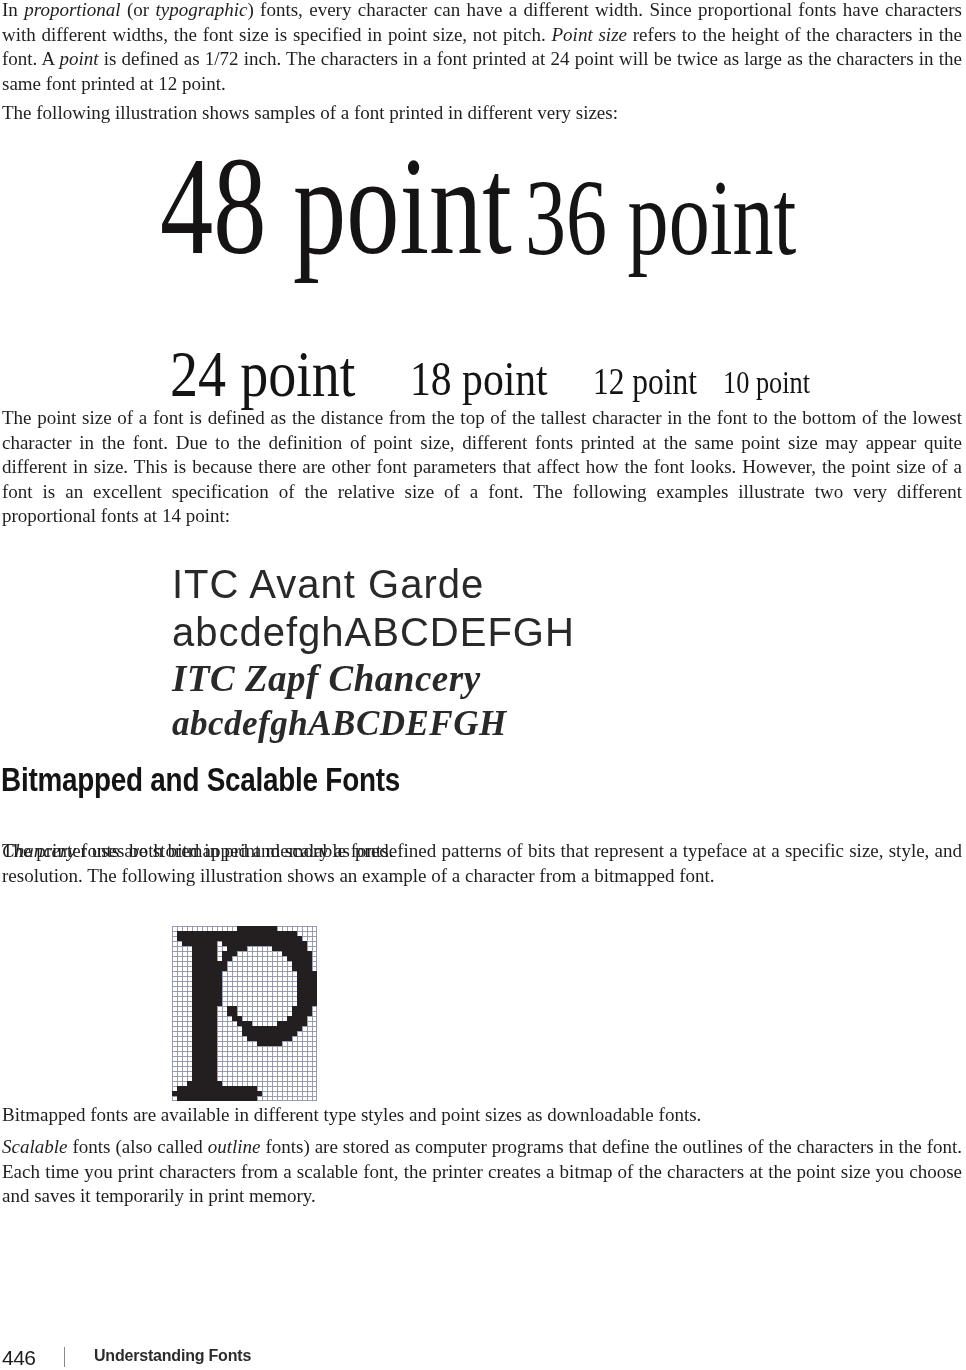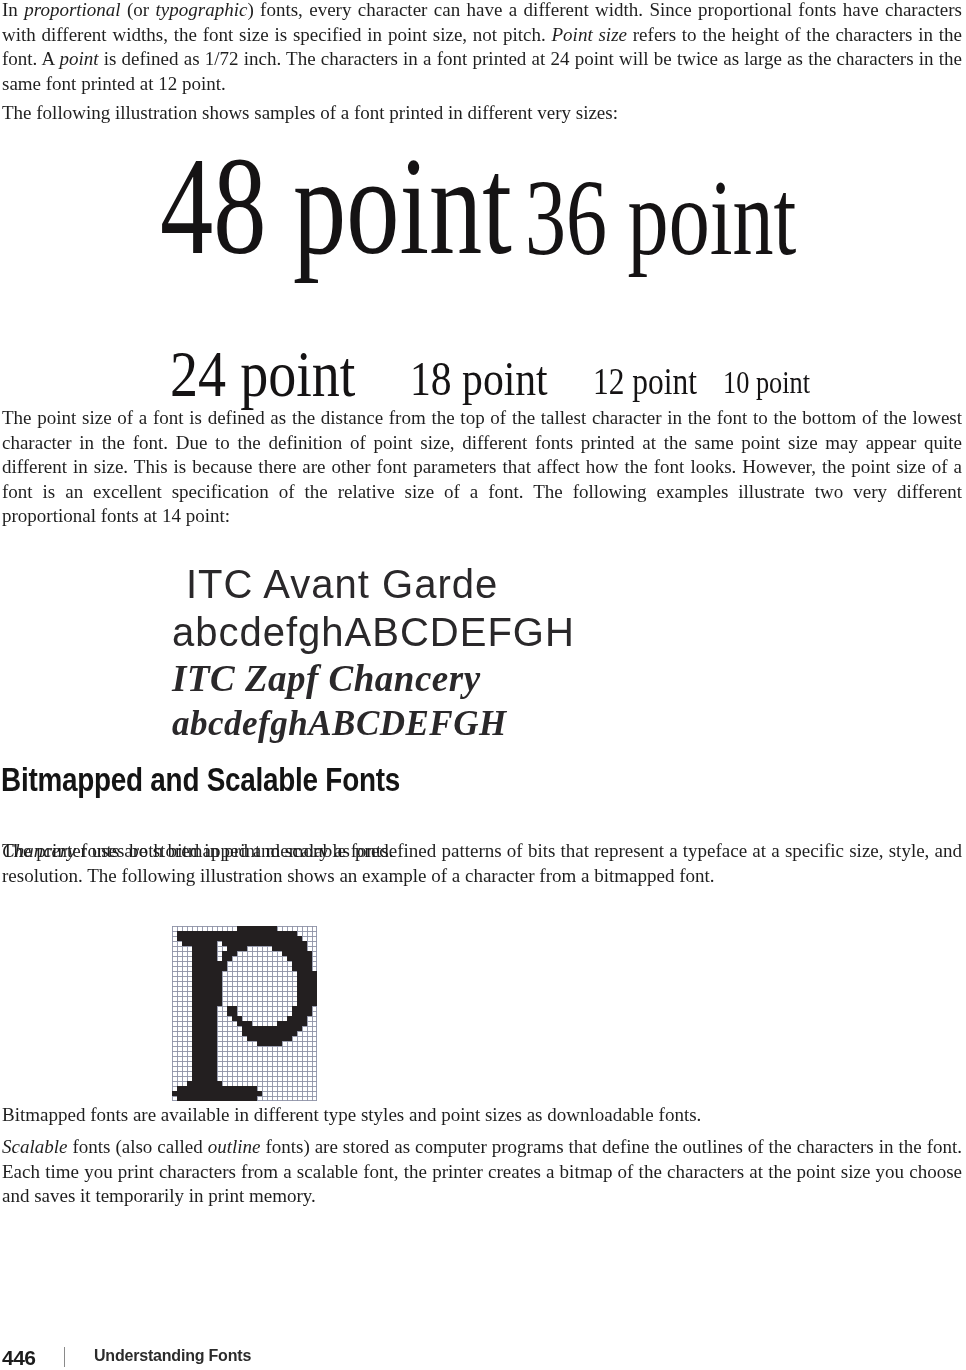--- a/index.html
+++ b/index.html
@@ -23,38 +23,38 @@
   }
   .s48{left:160px;top:136px;font-size:140px;transform:scaleX(0.76);}
   .s36{left:525px;top:164px;font-size:108px;transform:scaleX(0.76);}
   .s24{left:170px;top:341px;font-size:66px;transform:scaleX(0.85);}
   .s18{left:410px;top:354px;font-size:49px;transform:scaleX(0.85);}
   .s12{left:593px;top:363px;font-size:37px;transform:scaleX(0.85);}
   .s10{left:723px;top:367px;font-size:31px;transform:scaleX(0.85);}
   
   .fontline{position:absolute;left:172px;white-space:nowrap;line-height:1;color:#2a282a;}
   .avant{font-family:"Liberation Sans", sans-serif;letter-spacing:1px;}
-  .avant-name{top:564px;font-size:40px;margin-left:14px;}
+  .avant-name{top:564px;font-size:40px;}
   .avant-sample{top:612px;font-size:40px;}
   .chancery{font-family:"Liberation Serif", serif;font-style:italic;font-weight:bold;letter-spacing:0.5px;text-align:center;}
   .chancery-name{top:660px;font-size:37px;}
   .chancery-sample{top:706px;font-size:35px;}
   
   .h1{
     position:absolute;left:1px;top:762px;margin:0;
     font-family:"Liberation Sans", sans-serif;font-weight:bold;
     font-size:34px;line-height:1;color:#141414;letter-spacing:-0.3px;
     transform:scaleX(0.82);transform-origin:0 0;white-space:nowrap;
   }
   
   .bitmap-wrap{position:absolute;left:172px;top:926px;width:145px;height:175px;}
   
   .footer-page{
     position:absolute;left:2px;top:1347px;
-    font-family:"Liberation Sans", sans-serif;font-weight:bold;
+    font-family:"Liberation Sans", sans-serif;font-weight:normal;
     font-size:21px;line-height:1;color:#1c1c1c;letter-spacing:-0.5px;
   }
   .footer-rule{position:absolute;left:64px;top:1347px;width:1px;height:20px;background:#8a8a8a;}
   .footer-title{
     position:absolute;left:94px;top:1348px;
     font-family:"Liberation Sans", sans-serif;font-weight:600;
     font-size:16px;line-height:1;color:#2b2b2b;letter-spacing:-0.2px;
   }
 </style>
 </head>

